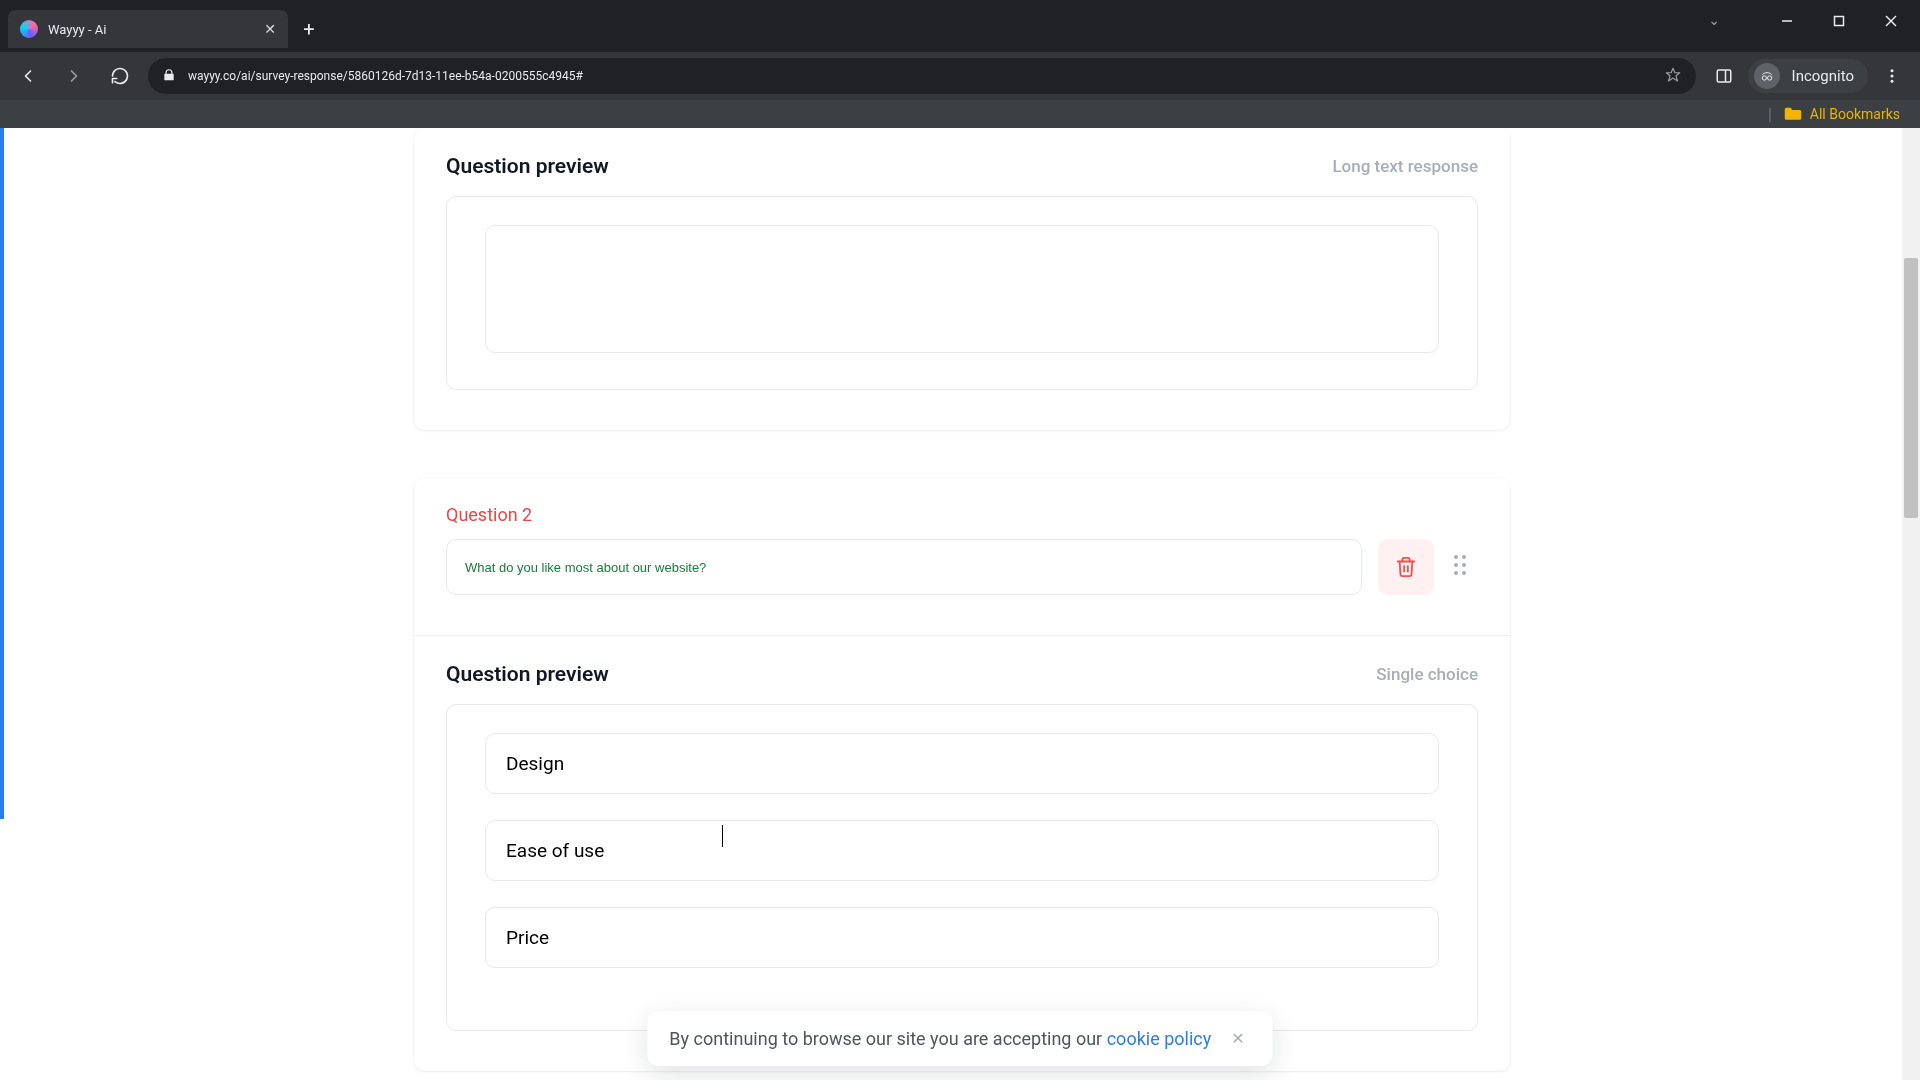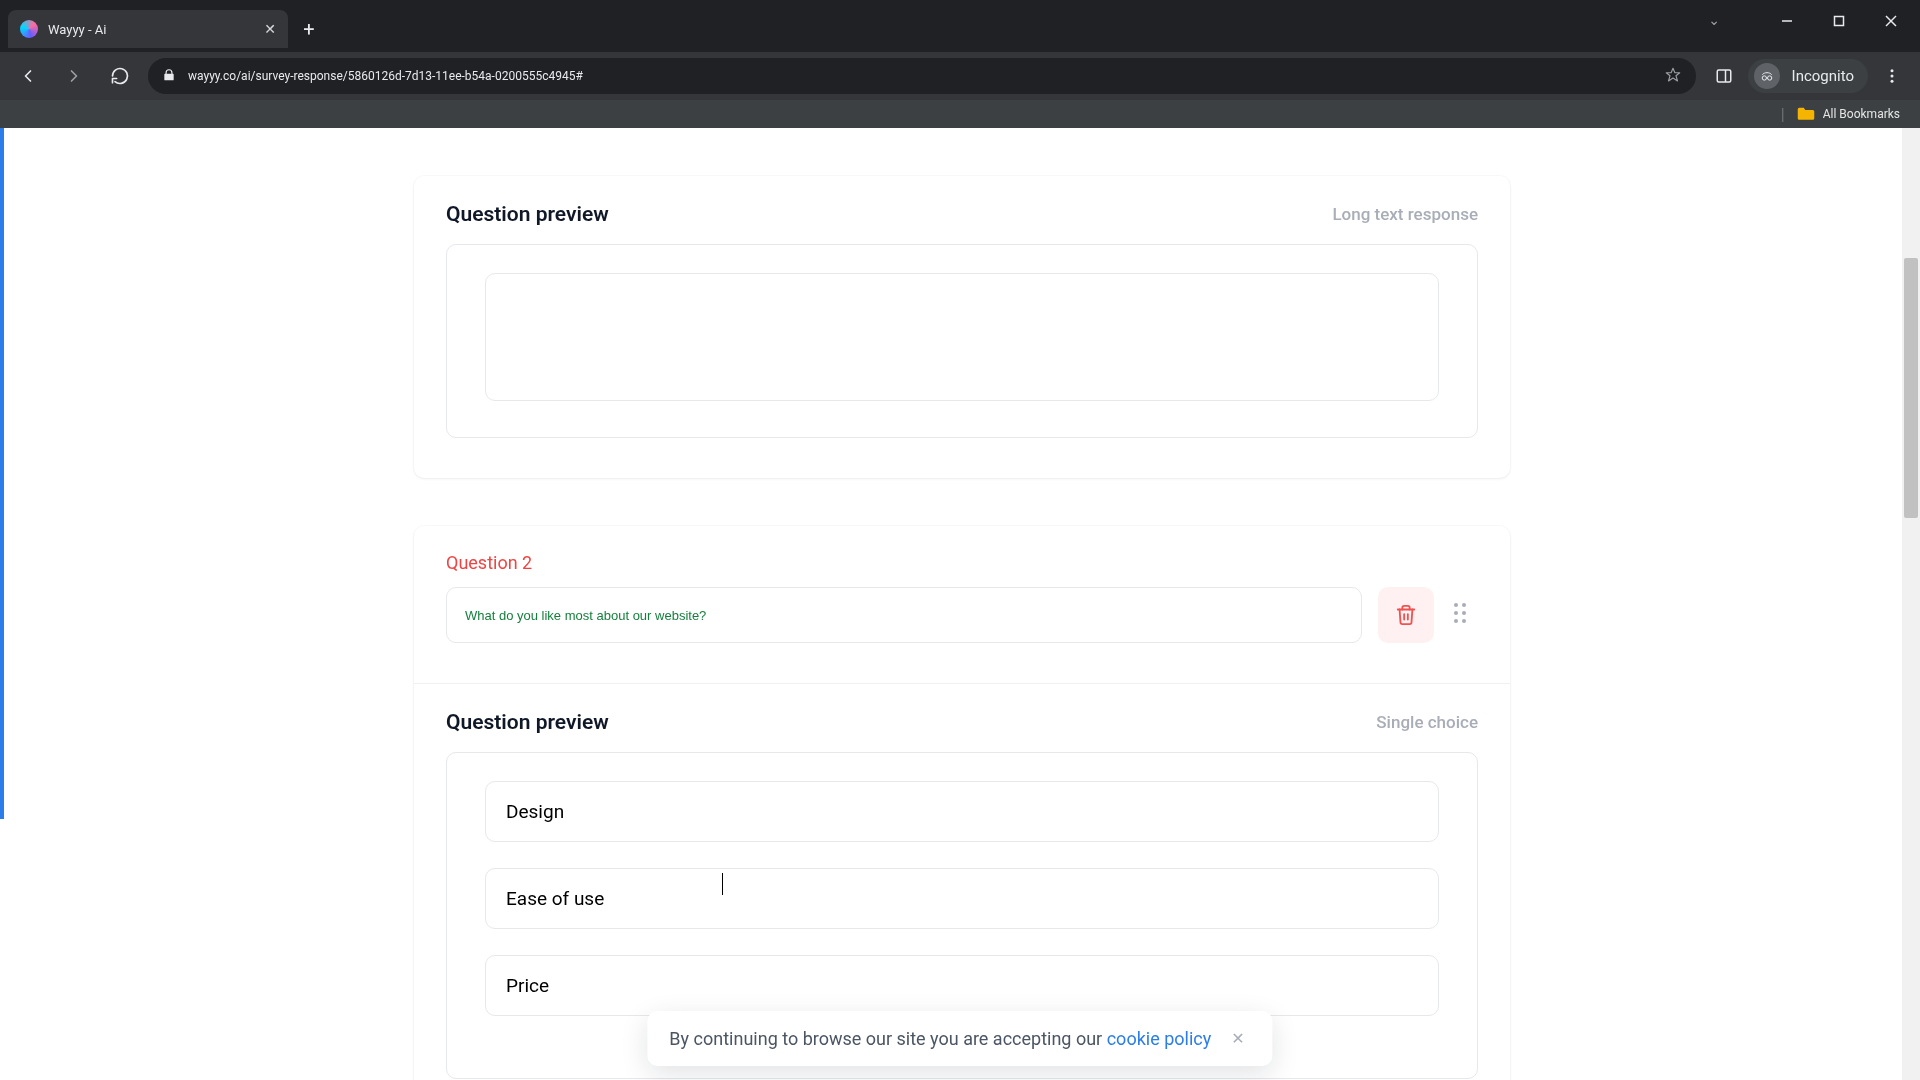--- a/index.html
+++ b/index.html
@@ -97,21 +97,21 @@
   display:flex; align-items:center; justify-content:center; font-size:14px;
 }
 .bookmark-row {
   display:flex; align-items:center; justify-content:flex-end;
   height: 28px;
   background:#3c4043;
   padding: 0 20px;
   gap: 12px;
 }
 .bookmark-row .sep { color:#6f7378; }
-.all-bookmarks { display:flex; align-items:center; gap:8px; color:#e5e5e5; font-size:12px; cursor:pointer;}
+.all-bookmarks { display:flex; align-items:center; gap:8px; color:#eab308; font-size:14px; cursor:pointer;}
 .all-bookmarks .folder { color:#f4b400; }
 
 
 .viewport {
   background: #fff;
   height: calc(1080px - 44px - 48px - 28px);
   position: relative;
   display:flex;
 }
 .left-accent {
@@ -133,21 +133,20 @@
   padding: 0 12px;
 }
 
 
 .card {
   background:#fff;
   border-radius: 10px;
   box-shadow: 0 1px 3px rgba(0,0,0,0.06), 0 0 0 1px rgba(0,0,0,0.02);
   padding: 0;
   margin-bottom: 48px;
-  margin-top: 48px;
 }
 .card-section { padding: 26px 32px 40px 32px; }
 .divider { height:1px; background:#eef0f2; }
 .preview-header {
   display:flex; align-items:center; justify-content:space-between;
   padding: 0 0 18px 0;
   color: #101828;
   font-weight: 600;
   font-size: 21px;
 }

